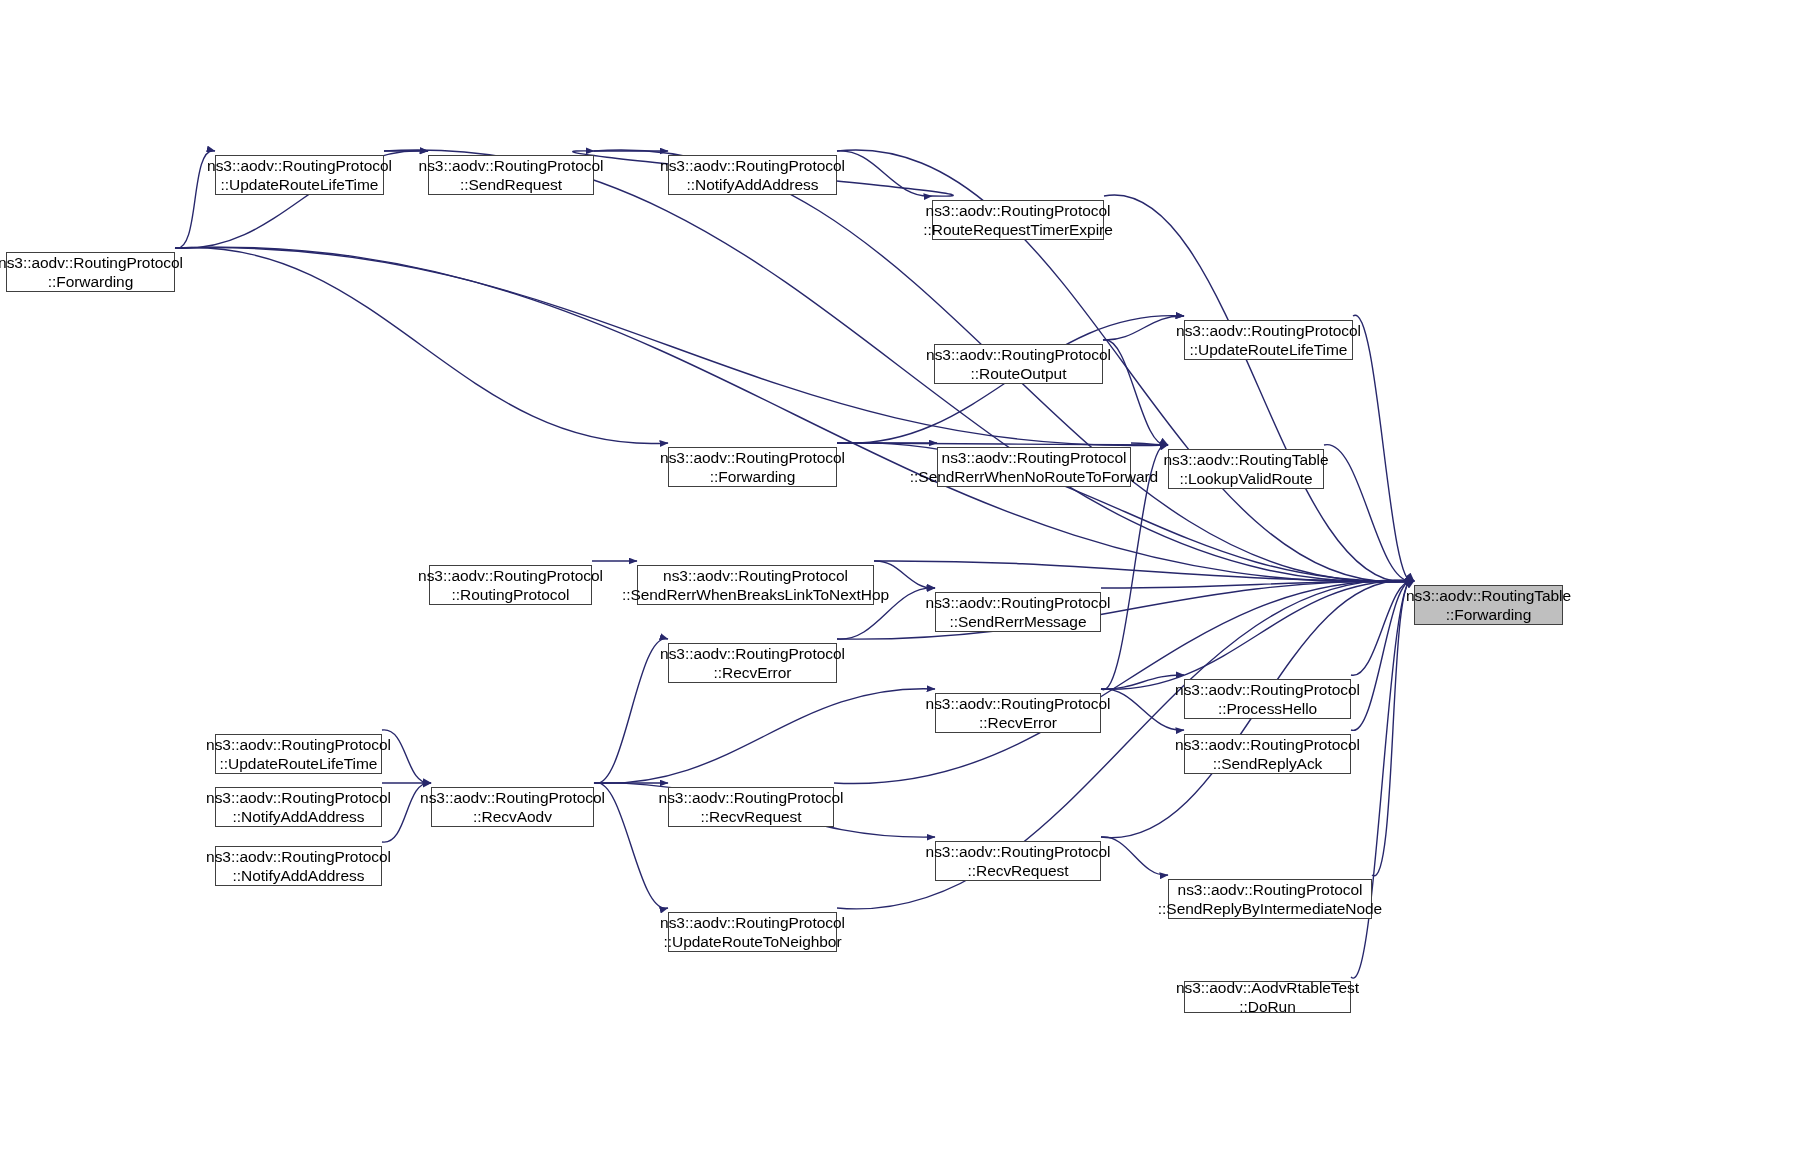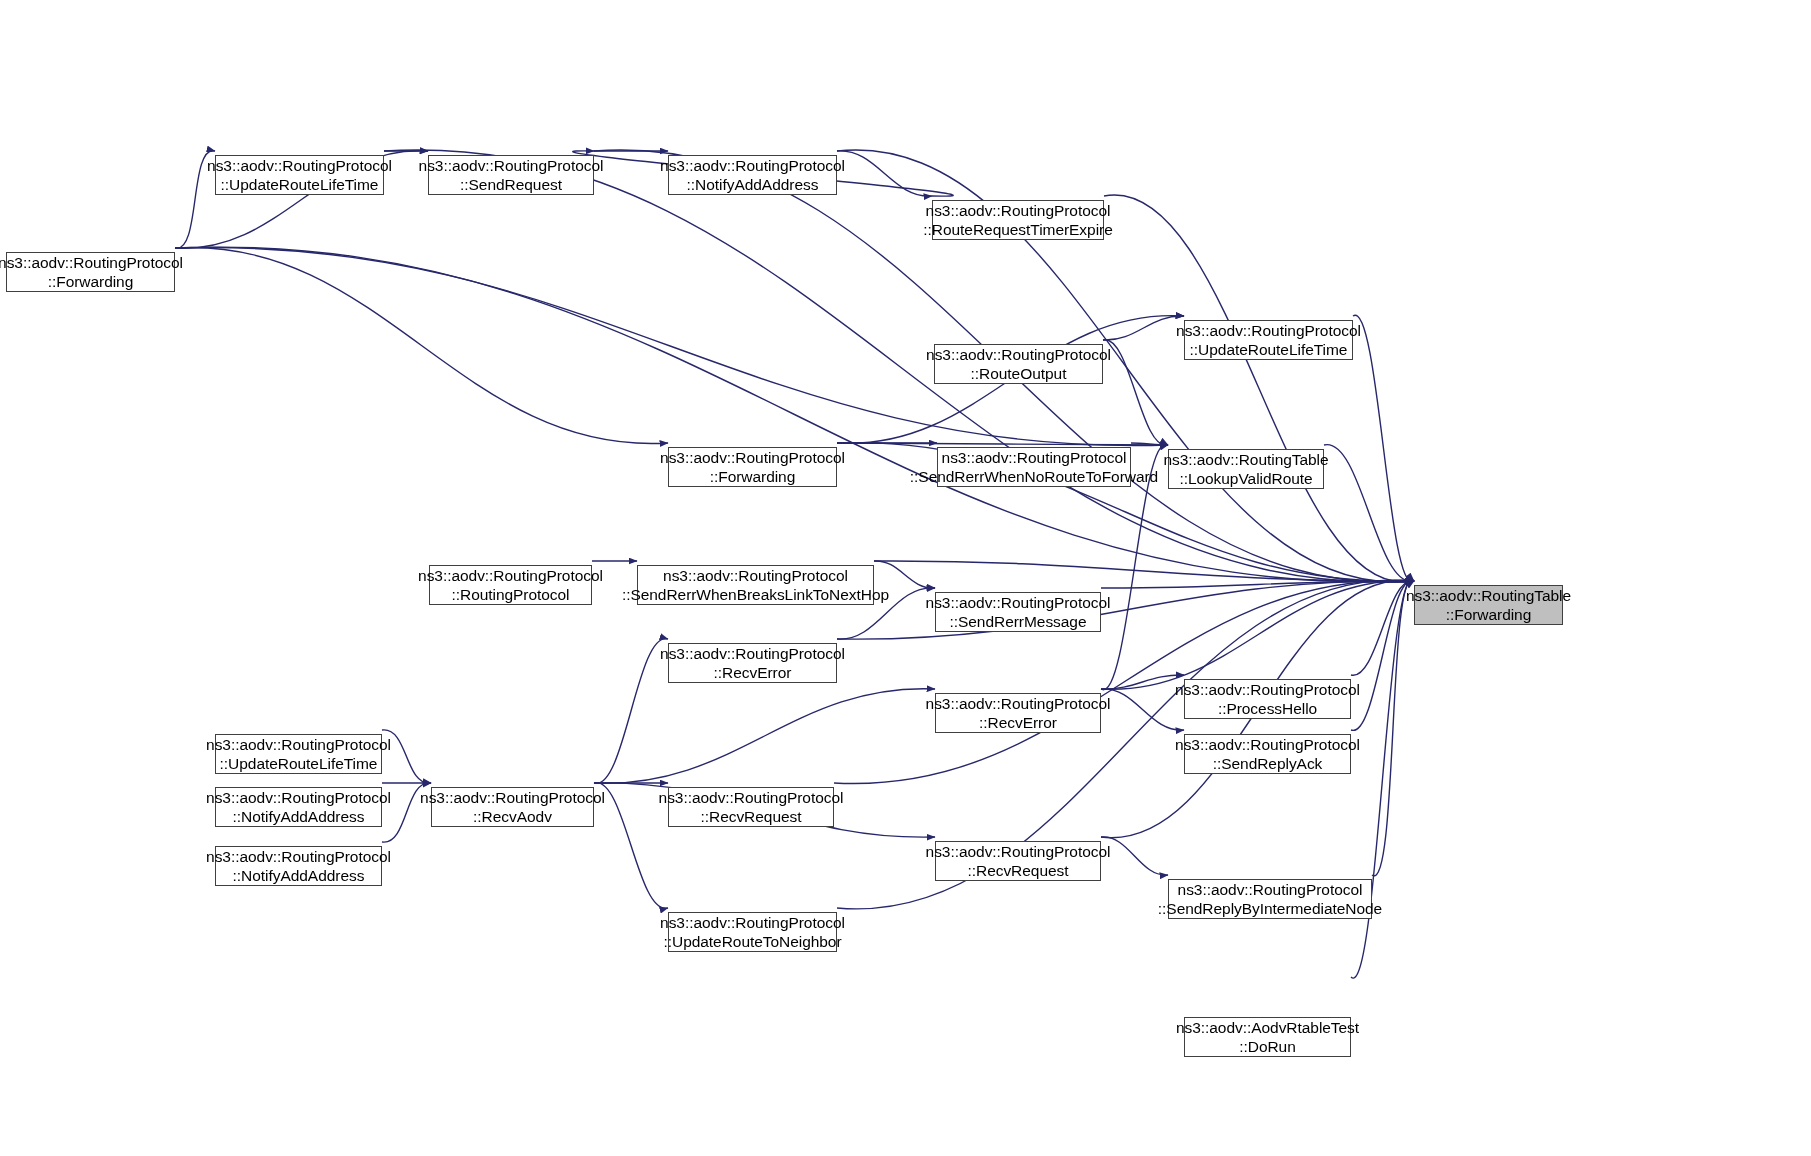--- a/index.html
+++ b/index.html
@@ -210,21 +210,21 @@
         <span class="l2">::RecvRequest</span>
       </div>
       <div class="node" style="left: 1168px; top: 855px; width: 204px; height: 40px;">
         <span class="l1">ns3::aodv::RoutingProtocol</span>
         <span class="l2">::SendReplyByIntermediateNode</span>
       </div>
       <div class="node" style="left: 668px; top: 888px; width: 169px; height: 40px;">
         <span class="l1">ns3::aodv::RoutingProtocol</span>
         <span class="l2">::UpdateRouteToNeighbor</span>
       </div>
-      <div class="node" style="left: 1184px; top: 993px; width: 167px; height: 40px;">
+      <div class="node" style="left: 1184px; top: 957px; width: 167px; height: 32px;">
         <span class="l1">ns3::aodv::AodvRtableTest</span>
         <span class="l2">::DoRun</span>
       </div>
       <div class="node highlight" style="left: 1414px; top: 561px; width: 149px; height: 40px;">
         <span class="l1">ns3::aodv::RoutingTable</span>
         <span class="l2">::Forwarding</span>
       </div>
     </div>
 </div>
 

